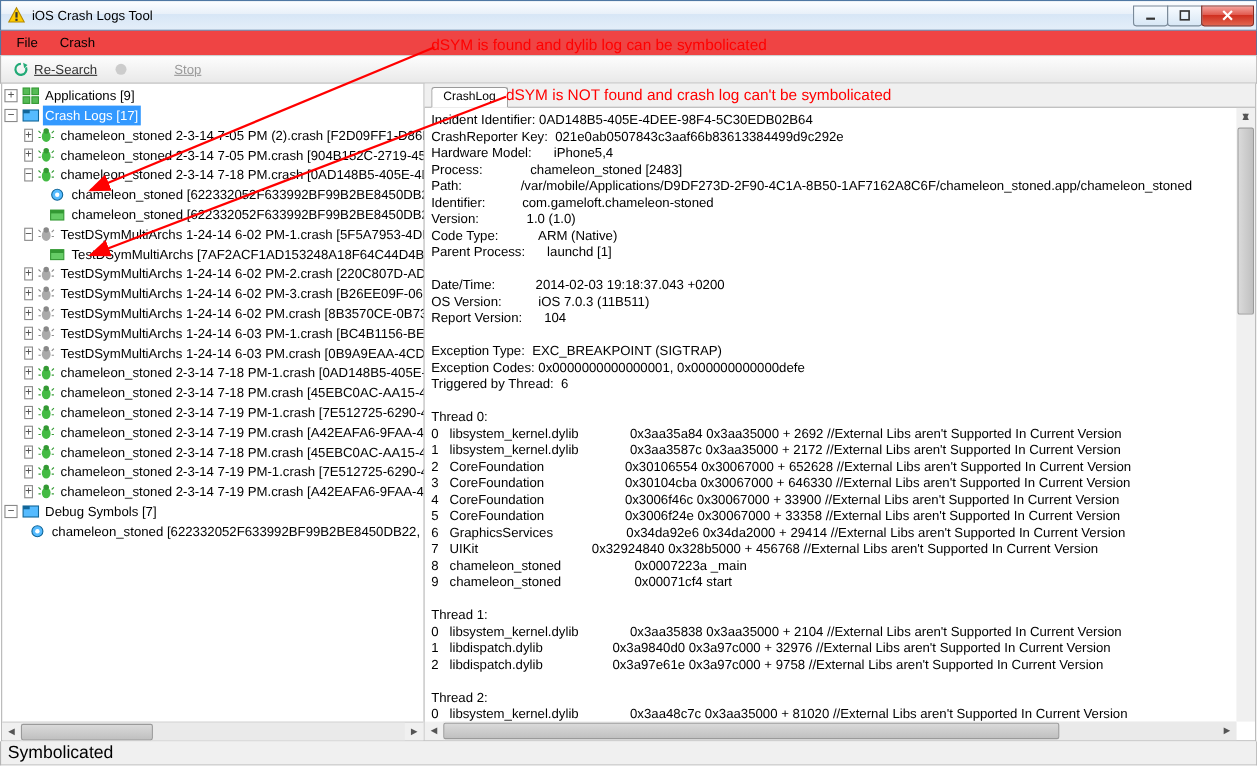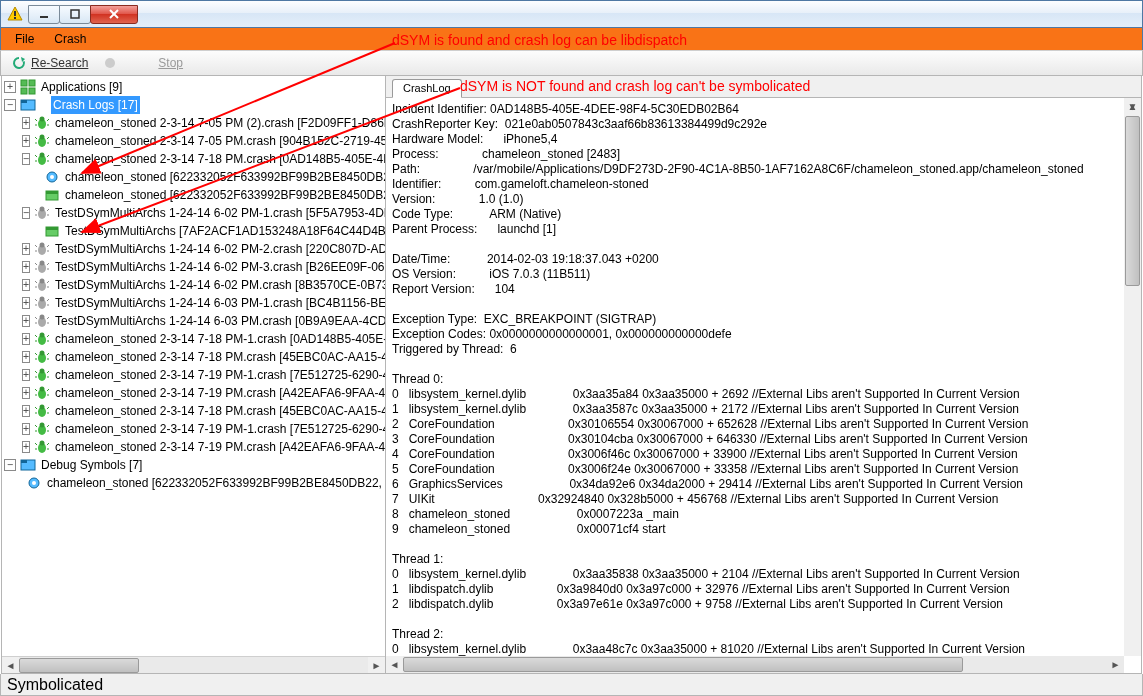--- a/index.html
+++ b/index.html
@@ -9,40 +9,40 @@
 .titlebar { height: 28px; background: linear-gradient(#fdfeff,#e8f0f9 45%,#d7e6f6 46%,#e4eef9); border:1px solid #4f78a3; display:flex; align-items:center; padding:0 2px 0 6px; }
 .titlebar .appicon { width:16px; height:16px; margin-right:6px; display:flex; align-items:center; justify-content:center;}
 .titlebar .title { font-size:12px; color:#000; flex:1; }
 .winbtns { display:flex; gap:0; }
 .winbtn { width:32px; height:19px; border:1px solid #7a8a99; border-radius:0 0 3px 3px; display:flex; align-items:center; justify-content:center; margin-left:-1px; background:linear-gradient(#f7fbff,#d8e7f5);}
 .winbtn.max { background:linear-gradient(#f7fbff,#d8e7f5);}
 .winbtn.close { width:48px; background:linear-gradient(#f3a09a,#e1584c 45%,#d02f1f 46%,#e1644f); border-color:#8a2b20;}
 .winbtn svg { pointer-events:none;}
 
 
-.menubar { height:22px; border-left:1px solid #4f78a3; border-right:1px solid #4f78a3; background:#f97316; display:flex; align-items:center; padding:0 4px; font-size:12px;}
+.menubar { height:22px; border-left:1px solid #4f78a3; border-right:1px solid #4f78a3; background:#ef4444; display:flex; align-items:center; padding:0 4px; font-size:12px;}
 .menubar .menuitem { padding:2px 10px; }
 
 
 .toolbar { height:26px; background:linear-gradient(#fdfdfd,#e9e9e9); border:1px solid #b5b5b5; border-top:1px solid #cfcfcf; display:flex; align-items:center; padding:0 4px; gap:2px;}
 .tbtn { display:flex; align-items:center; gap:4px; padding:2px 6px; font-size:12px; color:#333;text-decoration:underline;}
 .tbtn.disabled { color:#9a9a9a;gap:40px;}
 .tbtn .ic { width:16px; height:16px; display:flex; align-items:center; justify-content:center;}
 
 
 .client { position:absolute; top:76px; bottom:22px; left:1px; right:1px; border:1px solid #b5b5b5; border-top:none; display:flex;}
 .leftpane { width:384px; border-right:1px solid #b5b5b5; display:flex; flex-direction:column;}
 .tree-wrap { flex:1; overflow:hidden; position:relative;}
 .treeview { font-size:12px; line-height:18px; padding:2px 0 2px 2px; white-space:nowrap; overflow:hidden;}
 .node { display:flex; align-items:center; height:18px;}
 .exp { width:12px; height:12px; border:1px solid #8a8a8a; display:flex; align-items:center; justify-content:center; font-size:10px; line-height:1; color:#555; margin-right:4px; background:#fff; font-family:monospace;}
 .exp.none { border:none; background:transparent;}
 .nic { width:16px; height:16px; margin-right:3px; display:flex; align-items:center; justify-content:center;}
 .nlabel { padding:0 2px; }
-.nlabel.sel { background:#3399ff; color:#fff;margin-left:12px;}
+.nlabel.sel { background:#3399ff; color:#fff;}
 .ind1 { padding-left:0;} .ind2{padding-left:18px;} .ind3{padding-left:36px;}
 
 .hscroll { height:17px; border-top:1px solid #cfcfcf; background:#f0f0f0; position:relative;}
 .htrack { position:absolute; left:17px; right:17px; top:0; bottom:0; background:#eaeaea;}
 .hthumb { position:absolute; height:15px; top:1px; background:linear-gradient(#dadada,#c0c0c0); border:1px solid #9a9a9a; border-radius:2px;}
 .harrow { position:absolute; width:17px; height:17px; top:0; display:flex; align-items:center; justify-content:center; color:#555; font-size:10px;}
 
 
 .rightpane { flex:1; display:flex; flex-direction:column; position:relative;}
 .tabstrip { height:22px; display:flex; align-items:flex-end; padding-left:6px; background:#f0f0f0; border-bottom:1px solid #b5b5b5;}
@@ -63,20 +63,21 @@
 <body>
 
 <div class="titlebar">
   <span class="appicon">
     <svg width="16" height="16" viewBox="0 0 16 16">
         <polygon points="8,1 15,14 1,14" fill="#ffcc00" stroke="#b58a00" stroke-width="1"></polygon>
         <rect x="7" y="5" width="2" height="5" fill="#333"></rect>
         <rect x="7" y="11" width="2" height="2" fill="#333"></rect>
       </svg>
   </span>
+  <span class="title">iOS Crash Logs Tool</span>
   <div class="winbtns">
     <div class="winbtn">
         <svg width="10" height="10">
           <rect x="1" y="7" width="8" height="2" fill="#333"></rect>
         </svg>
       </div>
     <div class="winbtn max">
         <svg width="10" height="10">
           <rect x="1" y="1" width="8" height="8" fill="none" stroke="#333" stroke-width="1.5"></rect>
         </svg>
@@ -486,21 +487,21 @@
         <div class="harrow" style="right:0">►</div>
       </div>
     </div>
   </div>
 </div>
 
 <div class="statusbar">
   <span>Symbolicated</span>
 </div>
 
-<div class="ann" style="left:392px; top:32px;">dSYM is found and crash log can be libdispatch</div>
+<div class="ann" style="left:392px; top:32px;">dSYM is found and dylib log can be symbolicated</div>
 <div class="ann" style="left:460px; top:78px;">dSYM is NOT found and crash log can't be symbolicated</div>
 <svg class="arrows" width="1143" height="696">
   <defs>
       <marker id="ah" markerWidth="10" markerHeight="8" refX="9" refY="4" orient="auto">
         <polygon points="0,0 10,4 0,8" fill="#ff0000"></polygon>
       </marker>
     </defs>
   <line x1="395" y1="43" x2="82" y2="173" stroke="#ff0000" stroke-width="2" marker-end="url(#ah)"></line>
   <line x1="460" y1="88" x2="82" y2="232" stroke="#ff0000" stroke-width="2" marker-end="url(#ah)"></line>
 </svg>

